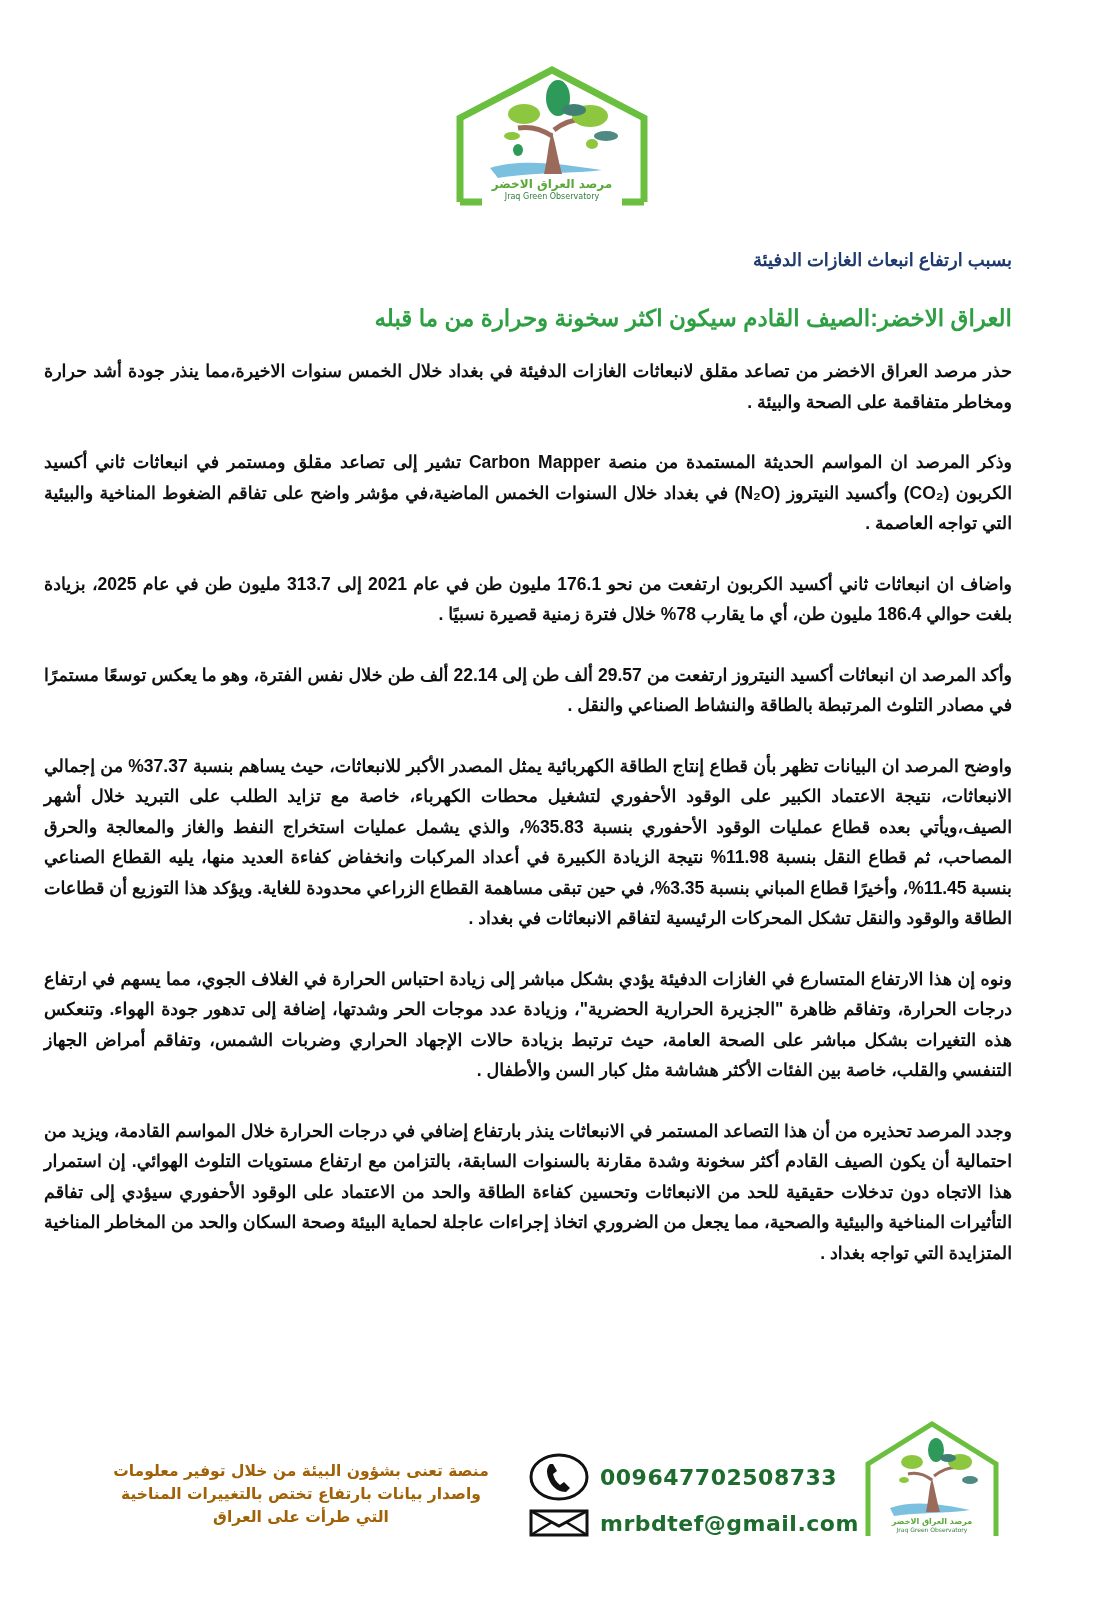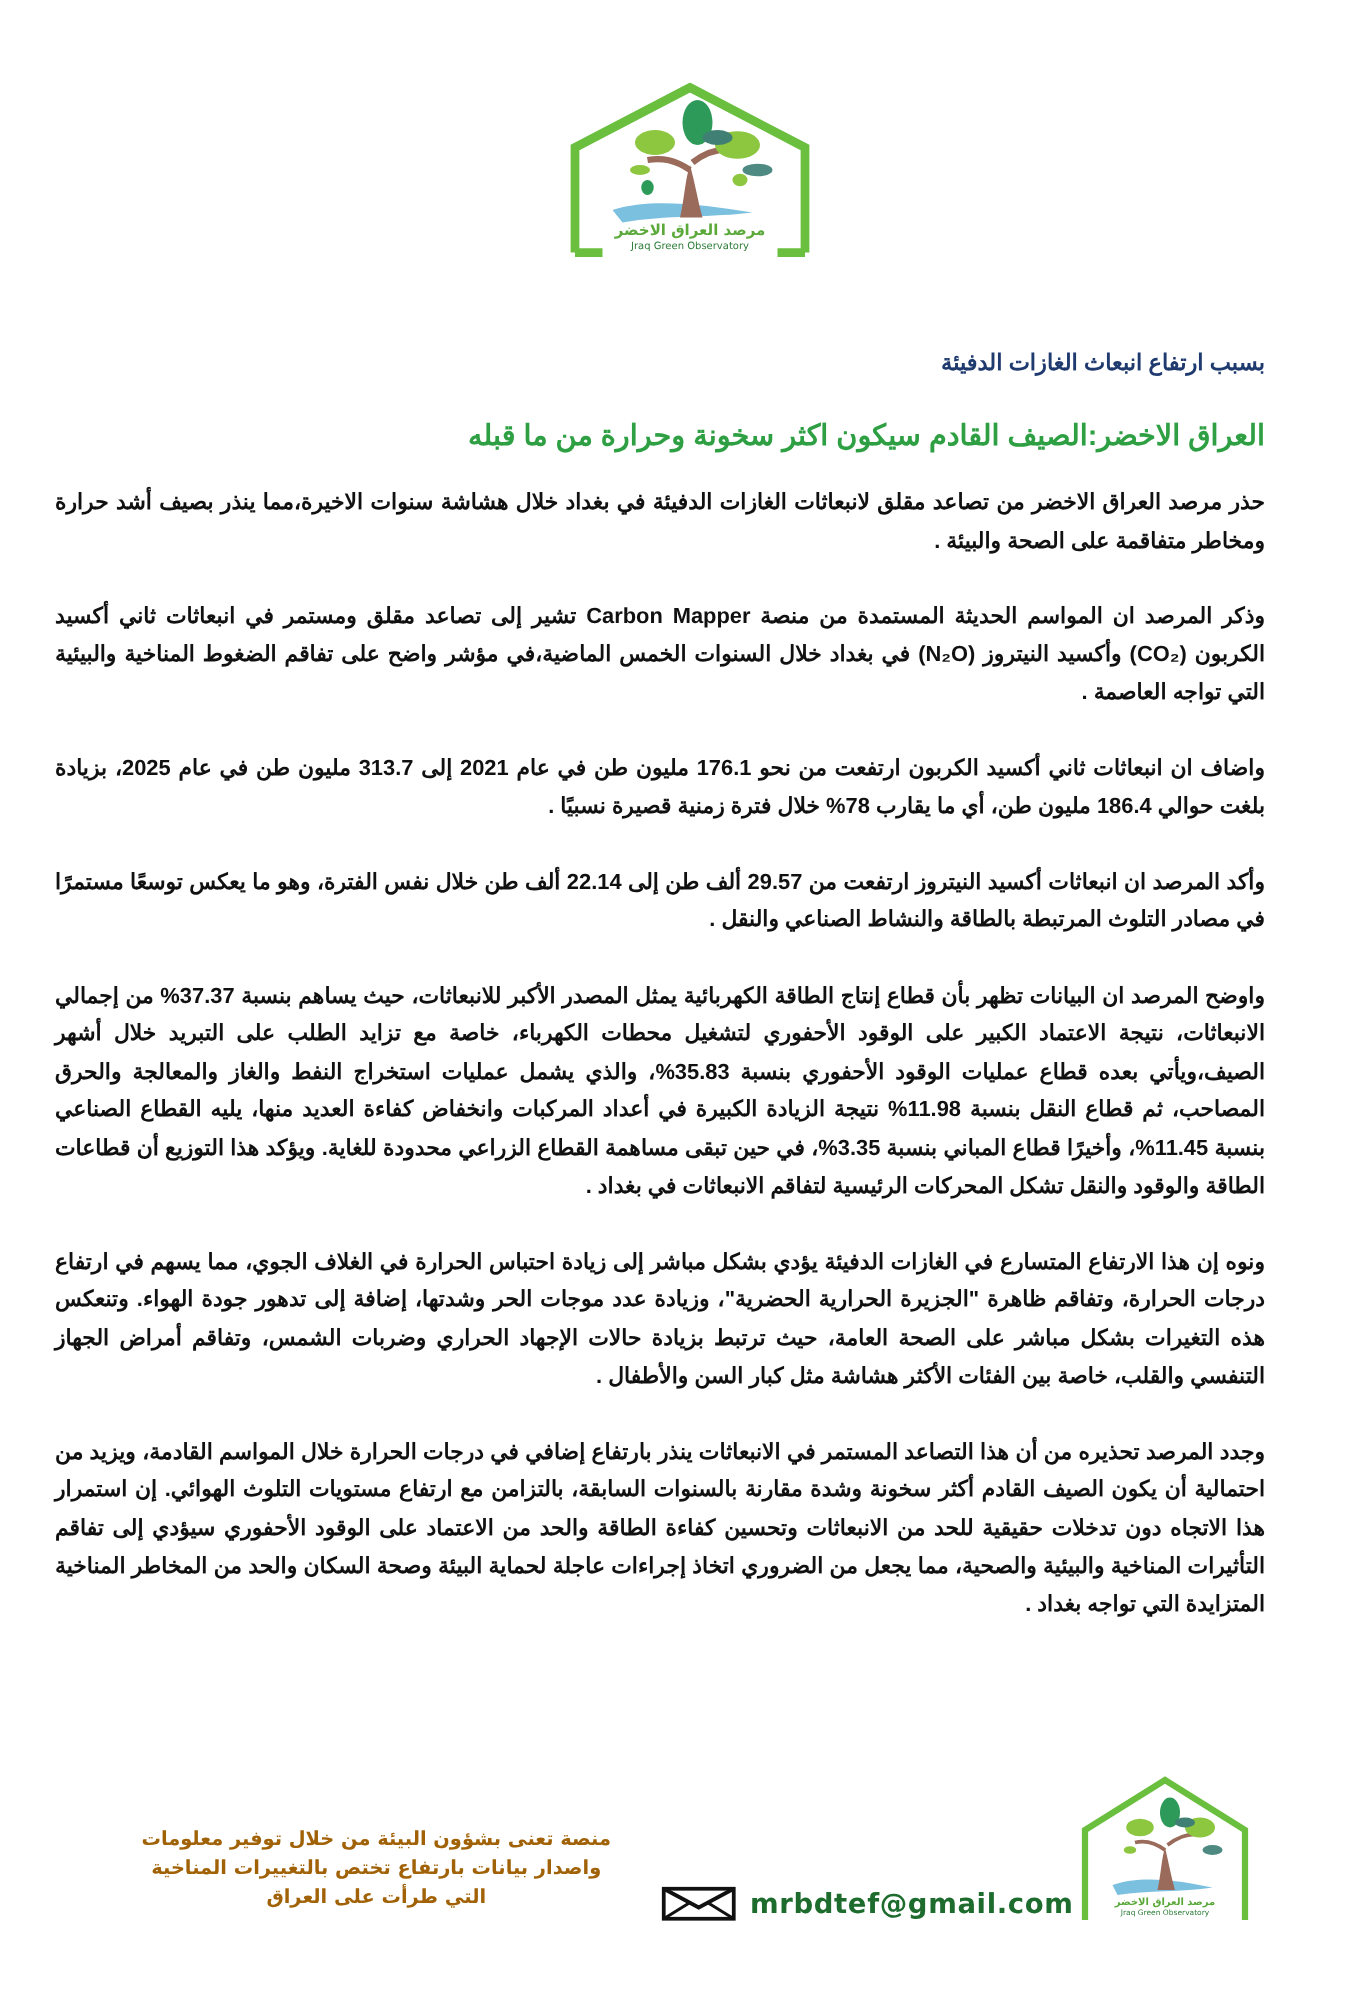--- a/index.html
+++ b/index.html
@@ -1,18 +1,18 @@
 <!DOCTYPE html>
 <html><head>
 <meta charset="utf-8">
 <style>
   html, body { margin: 0; padding: 0; background: #ffffff; }
   body { width: 1094px; height: 1600px; position: relative; overflow: hidden; font-family: "DejaVu Sans", "Liberation Sans", sans-serif; }
   .logo-top { position: absolute; left: 452px; top: 66px; width: 200px; height: 140px; }
-  .doc { position: absolute; left: 44px; right: 82px; top: 248px; direction: rtl; text-align: right; margin-top: 30px; }
+  .doc { position: absolute; left: 44px; right: 82px; top: 248px; direction: rtl; text-align: right; }
   .headline { font-family: "Liberation Sans", sans-serif; font-weight: bold; font-size: 18px; color: #1f3a6e; margin: 0 0 34px 0; line-height: 24px; }
   .subhead { font-family: "Liberation Sans", sans-serif; font-weight: bold; font-size: 23px; color: #2ea043; margin: 0 0 26px 0; line-height: 24px; }
   .para { font-family: "Liberation Sans", sans-serif; font-weight: bold; font-size: 17.5px; color: #111111; line-height: 30.5px; margin: 0 0 30px 0; text-align: justify; text-align-last: right; }
   .footer { position: absolute; left: 0; top: 1420px; width: 1094px; height: 150px; }
   .footer-text { position: absolute; left: 86px; top: 40px; width: 430px; direction: rtl; text-align: center; font-family: "DejaVu Sans", sans-serif; font-weight: bold; font-size: 15.5px; line-height: 23px; color: #a16207; }
   .contact-row { position: absolute; left: 528px; display: flex; align-items: center; }
   .contact-phone { top: 32px; }
   .contact-email { top: 88px; justify-content: center; }
   .contact-value { font-family: "DejaVu Sans", sans-serif; font-weight: bold; font-size: 22px; color: #1e6b2e; margin-left: 10px; letter-spacing: 0.5px; }
   .logo-bottom { position: absolute; left: 862px; top: 0px; width: 140px; height: 118px; }
@@ -38,36 +38,43 @@
     <ellipse cx="66" cy="84" rx="5" ry="6" fill="#2e9a5a"></ellipse>
     <ellipse cx="140" cy="78" rx="6" ry="5" fill="#8dc63f"></ellipse>
     <text x="100" y="122" text-anchor="middle" font-family="DejaVu Sans, sans-serif" font-size="12" font-weight="bold" fill="#5aa93a">مرصد العراق الاخضر</text>
     <text x="100" y="133" text-anchor="middle" font-family="DejaVu Sans, sans-serif" font-size="8" fill="#2e7d3a">Jraq Green Observatory</text>
   </svg>
 </div>
 
 <div class="doc">
   <div class="headline">بسبب ارتفاع انبعاث الغازات الدفيئة</div>
   <div class="subhead">العراق الاخضر:الصيف القادم سيكون اكثر سخونة وحرارة من ما قبله</div>
-  <p class="para">حذر مرصد العراق الاخضر من تصاعد مقلق لانبعاثات الغازات الدفيئة في بغداد خلال هشاشة سنوات الاخيرة،مما ينذر بصيف أشد حرارة ومخاطر متفاقمة على الصحة والبيئة .</p>
+  <p class="para">حذر مرصد العراق الاخضر من تصاعد مقلق لانبعاثات الغازات الدفيئة في بغداد خلال الخمس سنوات الاخيرة،مما ينذر جودة أشد حرارة ومخاطر متفاقمة على الصحة والبيئة .</p>
   <p class="para">وذكر المرصد ان المواسم الحديثة المستمدة من منصة Carbon Mapper تشير إلى تصاعد مقلق ومستمر في انبعاثات ثاني أكسيد الكربون (CO₂) وأكسيد النيتروز (N₂O) في بغداد خلال السنوات الخمس الماضية،في مؤشر واضح على تفاقم الضغوط المناخية والبيئية التي تواجه العاصمة .</p>
   <p class="para">واضاف ان انبعاثات ثاني أكسيد الكربون ارتفعت من نحو 176.1 مليون طن في عام 2021 إلى 313.7 مليون طن في عام 2025، بزيادة بلغت حوالي 186.4 مليون طن، أي ما يقارب 78% خلال فترة زمنية قصيرة نسبيًا .</p>
   <p class="para">وأكد المرصد ان انبعاثات أكسيد النيتروز ارتفعت من 29.57 ألف طن إلى 22.14 ألف طن خلال نفس الفترة، وهو ما يعكس توسعًا مستمرًا في مصادر التلوث المرتبطة بالطاقة والنشاط الصناعي والنقل .</p>
   <p class="para">واوضح المرصد ان البيانات تظهر بأن قطاع إنتاج الطاقة الكهربائية يمثل المصدر الأكبر للانبعاثات، حيث يساهم بنسبة 37.37% من إجمالي الانبعاثات، نتيجة الاعتماد الكبير على الوقود الأحفوري لتشغيل محطات الكهرباء، خاصة مع تزايد الطلب على التبريد خلال أشهر الصيف،ويأتي بعده قطاع عمليات الوقود الأحفوري بنسبة 35.83%، والذي يشمل عمليات استخراج النفط والغاز والمعالجة والحرق المصاحب، ثم قطاع النقل بنسبة 11.98% نتيجة الزيادة الكبيرة في أعداد المركبات وانخفاض كفاءة العديد منها، يليه القطاع الصناعي بنسبة 11.45%، وأخيرًا قطاع المباني بنسبة 3.35%، في حين تبقى مساهمة القطاع الزراعي محدودة للغاية. ويؤكد هذا التوزيع أن قطاعات الطاقة والوقود والنقل تشكل المحركات الرئيسية لتفاقم الانبعاثات في بغداد .</p>
   <p class="para">ونوه إن هذا الارتفاع المتسارع في الغازات الدفيئة يؤدي بشكل مباشر إلى زيادة احتباس الحرارة في الغلاف الجوي، مما يسهم في ارتفاع درجات الحرارة، وتفاقم ظاهرة "الجزيرة الحرارية الحضرية"، وزيادة عدد موجات الحر وشدتها، إضافة إلى تدهور جودة الهواء. وتنعكس هذه التغيرات بشكل مباشر على الصحة العامة، حيث ترتبط بزيادة حالات الإجهاد الحراري وضربات الشمس، وتفاقم أمراض الجهاز التنفسي والقلب، خاصة بين الفئات الأكثر هشاشة مثل كبار السن والأطفال .</p>
   <p class="para">وجدد المرصد تحذيره من أن هذا التصاعد المستمر في الانبعاثات ينذر بارتفاع إضافي في درجات الحرارة خلال المواسم القادمة، ويزيد من احتمالية أن يكون الصيف القادم أكثر سخونة وشدة مقارنة بالسنوات السابقة، بالتزامن مع ارتفاع مستويات التلوث الهوائي. إن استمرار هذا الاتجاه دون تدخلات حقيقية للحد من الانبعاثات وتحسين كفاءة الطاقة والحد من الاعتماد على الوقود الأحفوري سيؤدي إلى تفاقم التأثيرات المناخية والبيئية والصحية، مما يجعل من الضروري اتخاذ إجراءات عاجلة لحماية البيئة وصحة السكان والحد من المخاطر المناخية المتزايدة التي تواجه بغداد .</p>
 </div>
 
 <div class="footer">
   <div class="footer-text">
     <div>منصة تعنى بشؤون البيئة من خلال توفير معلومات</div>
     <div>واصدار بيانات بارتفاع تختص بالتغييرات المناخية</div>
     <div>التي طرأت على العراق</div>
   </div>
 
+  <div class="contact-row contact-phone">
+    <svg width="62" height="50" viewBox="0 0 62 50">
+      <ellipse cx="31" cy="25" rx="28" ry="22" fill="none" stroke="#111" stroke-width="3"></ellipse>
+      <path d="M22,12 C18,16 18,22 22,30 C26,37 32,40 38,40 L42,36 L36,30 L32,33 C28,30 26,26 25,22 L29,19 L25,12 Z" fill="#111"></path>
+    </svg>
+    <span class="contact-value">009647702508733</span>
+  </div>
 
   <div class="contact-row contact-email">
     <svg width="62" height="30" viewBox="0 0 62 30">
       <rect x="3" y="3" width="56" height="24" fill="none" stroke="#111" stroke-width="3"></rect>
       <polyline points="3,3 31,18 59,3" fill="none" stroke="#111" stroke-width="3"></polyline>
       <polyline points="3,27 24,14" fill="none" stroke="#111" stroke-width="2.5"></polyline>
       <polyline points="59,27 38,14" fill="none" stroke="#111" stroke-width="2.5"></polyline>
     </svg>
     <span class="contact-value">mrbdtef@gmail.com</span>
   </div>

